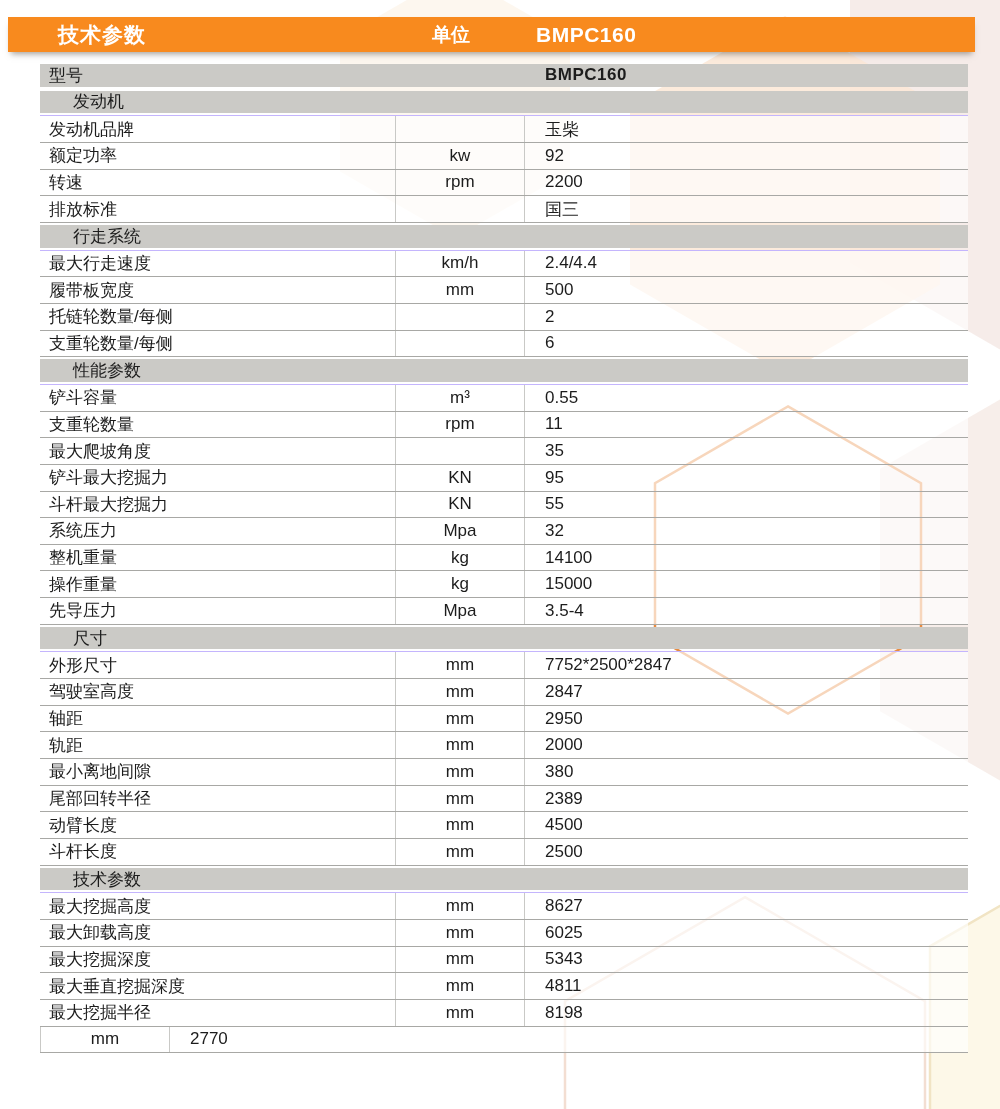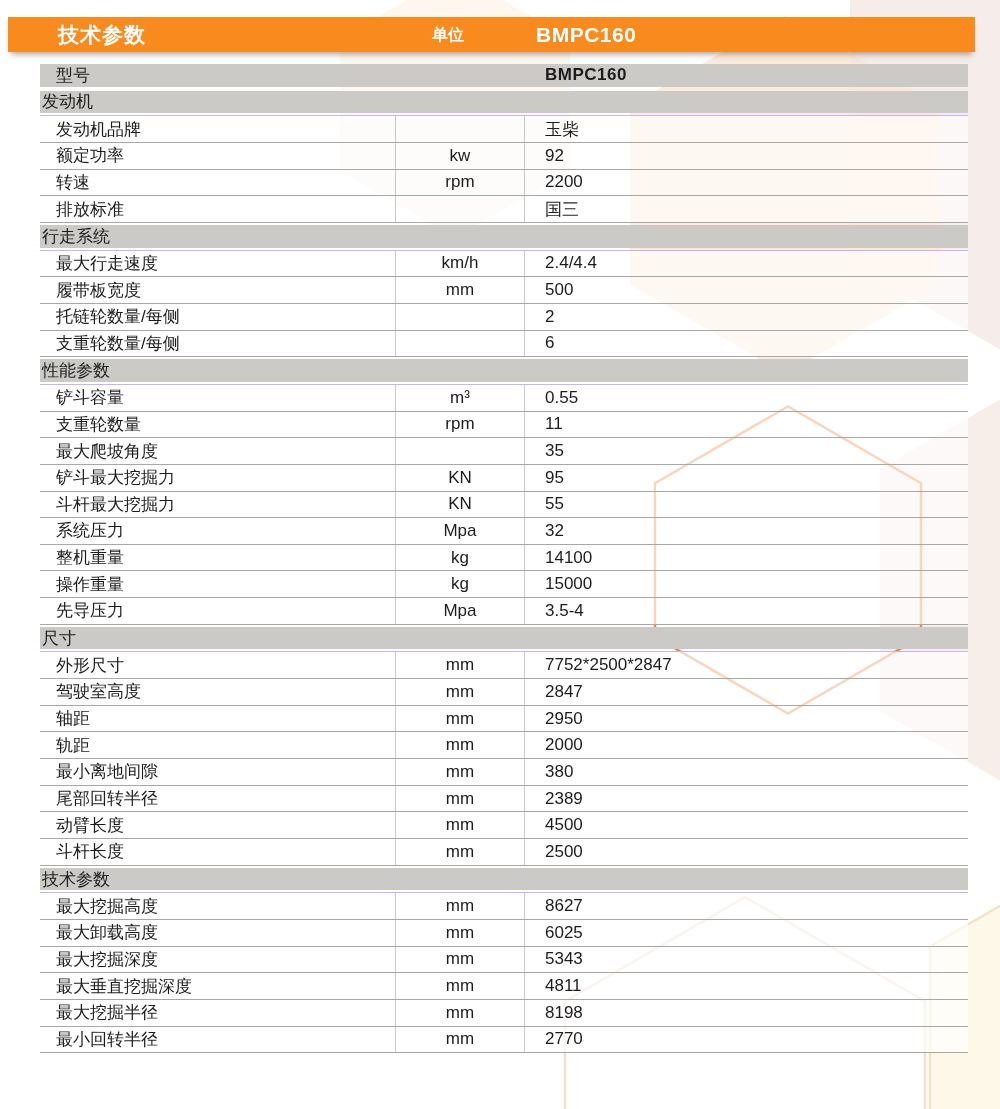--- a/index.html
+++ b/index.html
@@ -21,54 +21,54 @@
     position:absolute;left:8px;top:17px;width:967px;height:35px;
     background:var(--accent);
     box-shadow:0 5px 6px -3px rgba(90,80,70,.55);
     color:#ffffff;font-weight:bold;
   }
   .titlebar .title{
     position:absolute;left:50px;top:0;line-height:35px;font-size:21px;
     letter-spacing:1px;
   }
   .titlebar .unit-head{
-    position:absolute;left:424px;top:0;line-height:35px;font-size:16px;
+    position:absolute;left:424px;top:0;line-height:35px;font-size:19px;
   }
   .titlebar .model-head{
     position:absolute;left:528px;top:0;line-height:35px;font-size:21px;
     letter-spacing:.5px;
   }
 
   
   .spec-table{
     position:absolute;left:40px;top:62px;width:928px;
   }
   .row{
     display:flex;height:var(--row-h);box-sizing:border-box;
     font-size:17px;
   }
   .gray-row{
     background:var(--section-gray);
     background-clip:content-box;
     padding:2px 0;
   }
   .section-title{
-    display:flex;align-items:center;padding-left:2px;height:100%;
+    display:flex;align-items:center;padding-left:33px;height:100%;
     box-sizing:border-box;
   }
   .rows{border-top:1px solid #c4b5fd;}
   .data-row{
     background:rgba(255,255,255,.65);
     border-bottom:1px solid #a8a8a5;
   }
   .cell{
     box-sizing:border-box;height:100%;display:flex;align-items:center;
     overflow:hidden;white-space:nowrap;
   }
-  .cell.label{width:355px;padding-left:16px;}
+  .cell.label{width:355px;padding-left:9px;}
   .cell.unit{width:130px;justify-content:center;}
   .cell.value{flex:1;padding-left:20px;}
   .data-row .cell.unit{
     border-left:1px solid #c9c9c6;border-right:1px solid #c9c9c6;
   }
   .model-row .cell.value{font-weight:bold;letter-spacing:.5px;}
 </style>
 </head>
 <body>
 
@@ -303,20 +303,19 @@
     <span class="cell value">4811</span>
   </div>
 
   <div class="row data-row">
     <span class="cell label">最大挖掘半径</span>
     <span class="cell unit">mm</span>
     <span class="cell value">8198</span>
   </div>
 
   <div class="row data-row">
-    <span class="cell label">最小回转半径</span>
     <span class="cell unit">mm</span>
     <span class="cell value">2770</span>
   </div>
 </div>
   </section>
 </div>
 </main>
 
 </body></html>

